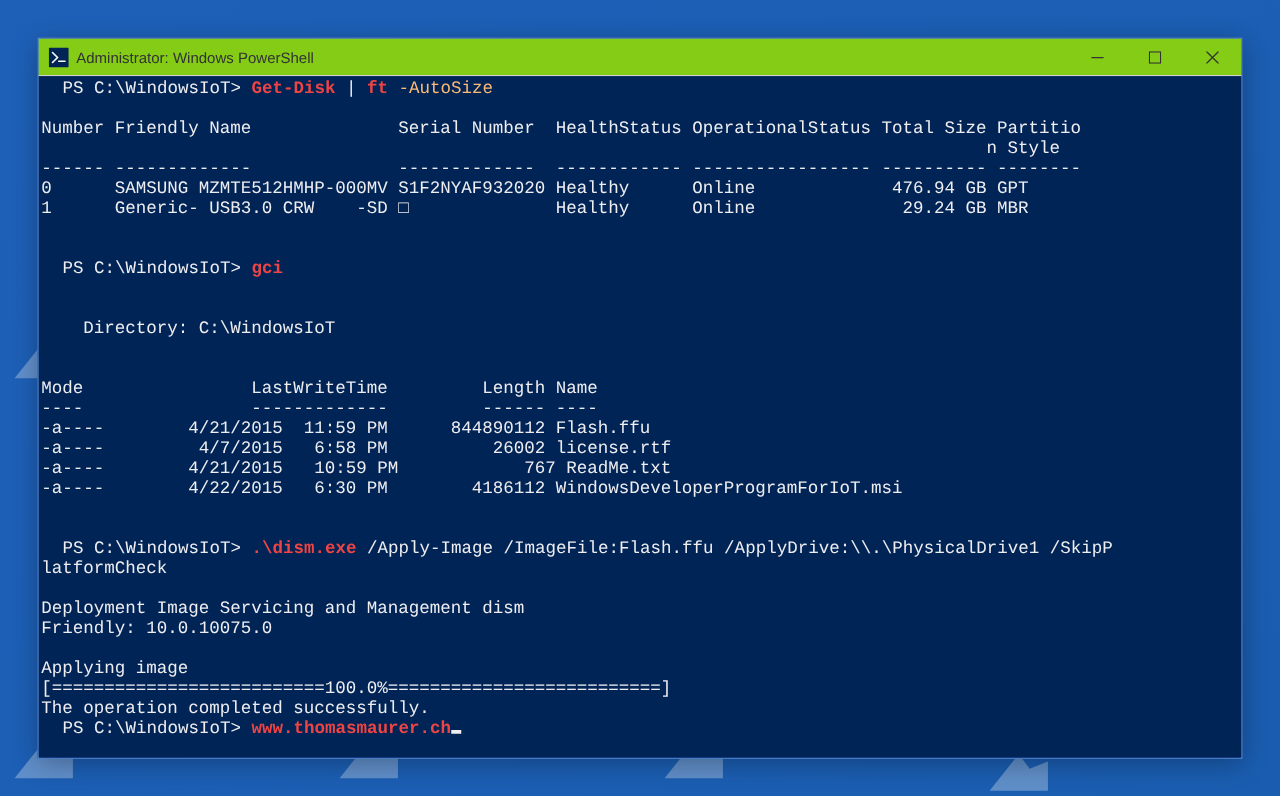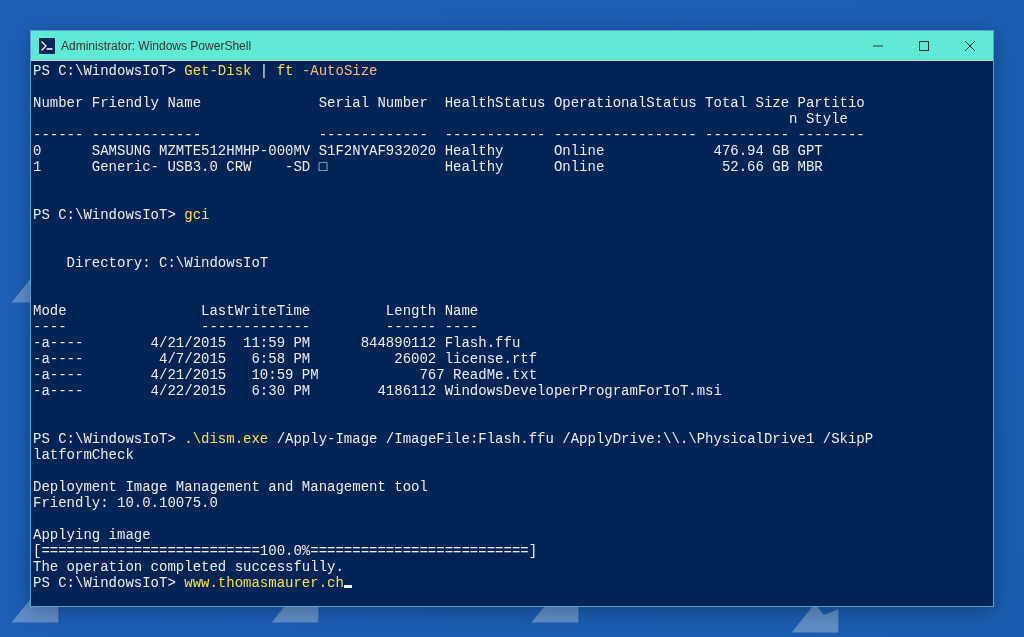--- a/index.html
+++ b/index.html
@@ -31,21 +31,21 @@
     width: 964px;
     height: 577px;
     background: #000080;
     border: 1px solid #5a9fd4;
     box-shadow: 0 4px 20px rgba(0,0,0,0.3);
     display: flex;
     flex-direction: column;
   }
   .titlebar {
     height: 30px;
-    background: #5eead4;
+    background: #84cc16;
     display: flex;
     align-items: center;
     padding: 0 0 0 8px;
     border-bottom: 1px solid #d0d0d0;
     flex: 0 0 30px;
   }
   .titlebar-icon {
     width: 16px;
     height: 16px;
     margin-right: 6px;
@@ -75,22 +75,22 @@
     flex: 1;
     background: #012456;
     font-family: Consolas, "Courier New", monospace;
     font-size: 14px;
     line-height: 16px;
     color: #eeedf0;
     padding: 2px 2px;
     white-space: pre;
     overflow: hidden;
   }
-  .prompt { color: #eeedf0; }
-  .yellow { color: #fde047; }
+  .prompt { color: #eeedf0; margin-left: 17px; }
+  .yellow { color: #ef4444; font-weight: bold; }
   .gray { color: #fdba74; }
   .cursor {
     display: inline-block;
     width: 8px;
     height: 3px;
     background: #eeedf0;
     vertical-align: baseline;
     margin-bottom: -1px;
   }
 </style>
@@ -175,41 +175,41 @@
             </svg>
           </div>
       </div>
     </div>
     <div class="terminal"><span class="prompt">PS C:\WindowsIoT&gt; </span><span class="yellow">Get-Disk</span><span> | </span><span class="yellow">ft</span><span class="gray"> -AutoSize</span>
 
 <span>Number Friendly Name              Serial Number  HealthStatus OperationalStatus Total Size Partitio</span>
 <span>                                                                                          n Style</span>
 <span>------ -------------              -------------  ------------ ----------------- ---------- --------</span>
 <span>0      SAMSUNG MZMTE512HMHP-000MV S1F2NYAF932020 Healthy      Online             476.94 GB GPT</span>
-<span>1      Generic- USB3.0 CRW    -SD □              Healthy      Online              52.66 GB MBR</span>
+<span>1      Generic- USB3.0 CRW    -SD □              Healthy      Online              29.24 GB MBR</span>
 
 
 <span class="prompt">PS C:\WindowsIoT&gt; </span><span class="yellow">gci</span>
 
 
 <span>    Directory: C:\WindowsIoT</span>
 
 
 <span>Mode                LastWriteTime         Length Name</span>
 <span>----                -------------         ------ ----</span>
 <span>-a----        4/21/2015  11:59 PM      844890112 Flash.ffu</span>
 <span>-a----         4/7/2015   6:58 PM          26002 license.rtf</span>
 <span>-a----        4/21/2015   10:59 PM            767 ReadMe.txt</span>
 <span>-a----        4/22/2015   6:30 PM        4186112 WindowsDeveloperProgramForIoT.msi</span>
 
 
 <span class="prompt">PS C:\WindowsIoT&gt; </span><span class="yellow">.\dism.exe</span><span> /Apply-Image /ImageFile:Flash.ffu /ApplyDrive:\\.\PhysicalDrive1 /SkipP</span>
 <span>latformCheck</span>
 
-<span>Deployment Image Management and Management tool</span>
+<span>Deployment Image Servicing and Management dism</span>
 <span>Friendly: 10.0.10075.0</span>
 
 <span>Applying image</span>
 <span>[==========================100.0%==========================]</span>
 <span>The operation completed successfully.</span>
 <span class="prompt">PS C:\WindowsIoT&gt; </span><span class="yellow">www.thomasmaurer.ch</span><span class="cursor"></span></div>
   </div>
 </div>
 
 </body></html>

